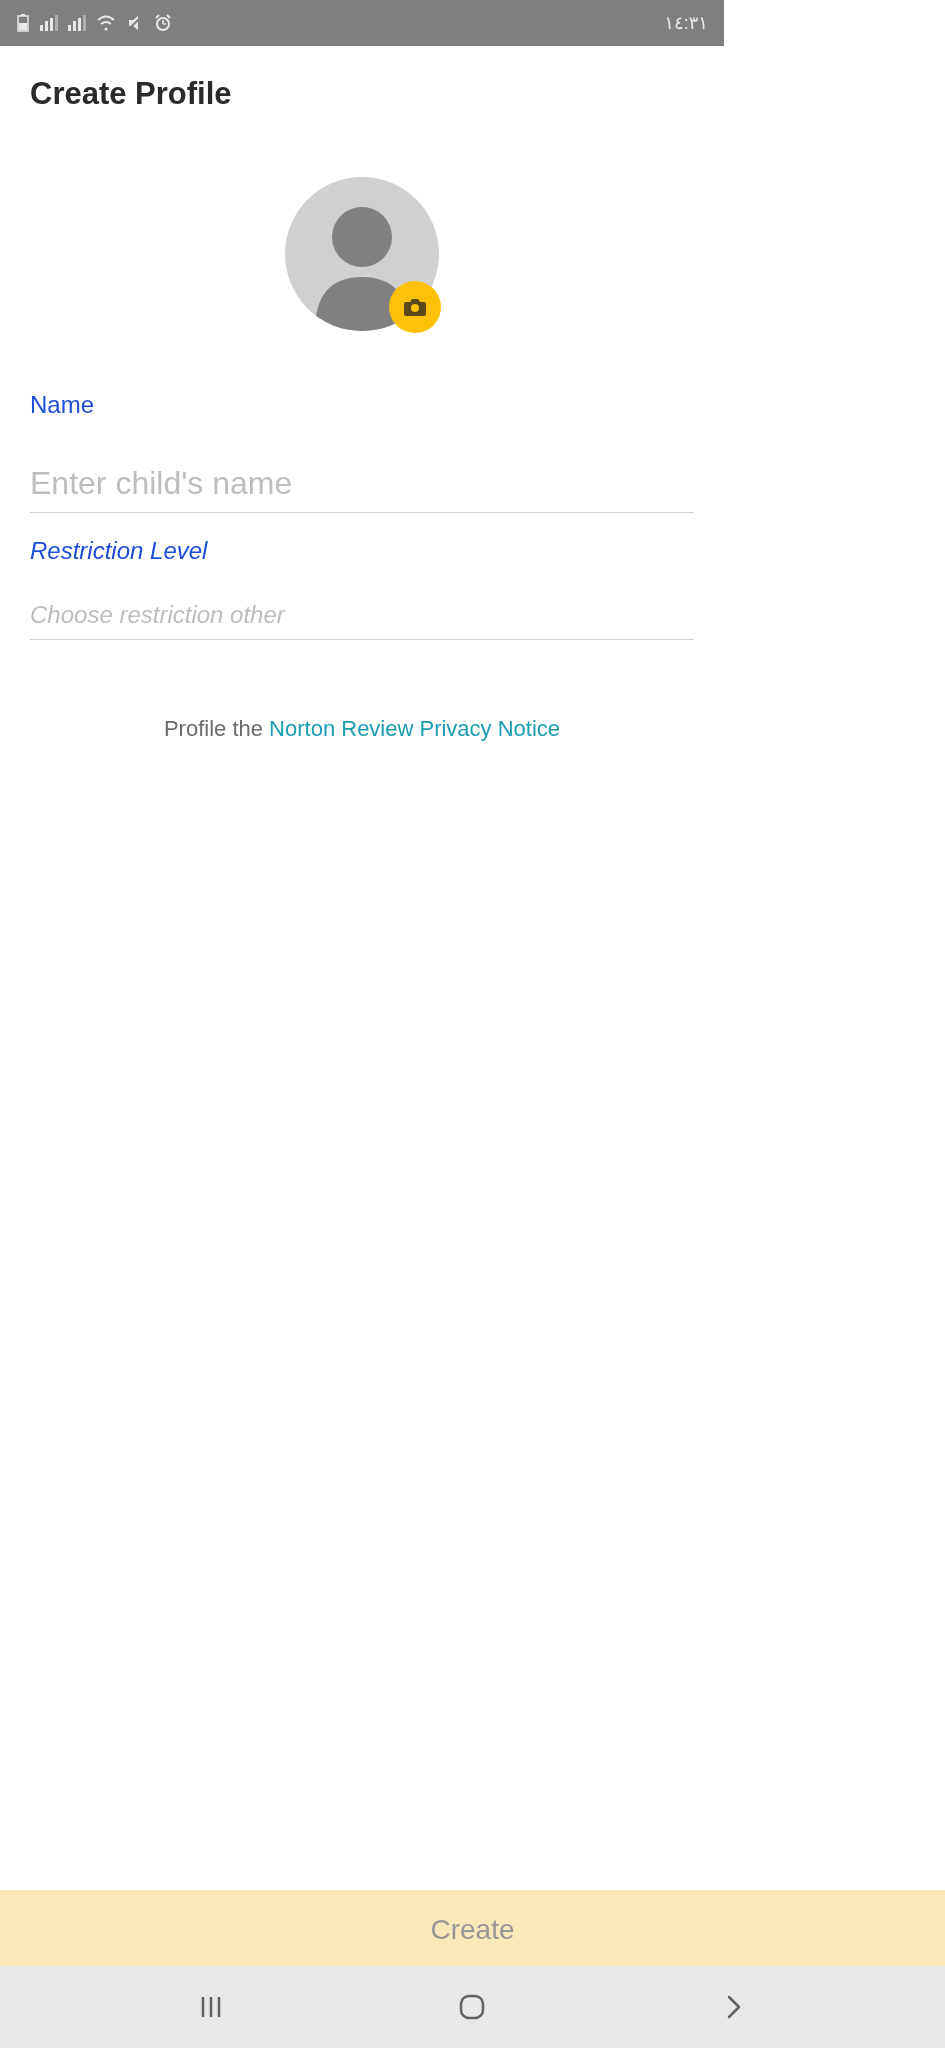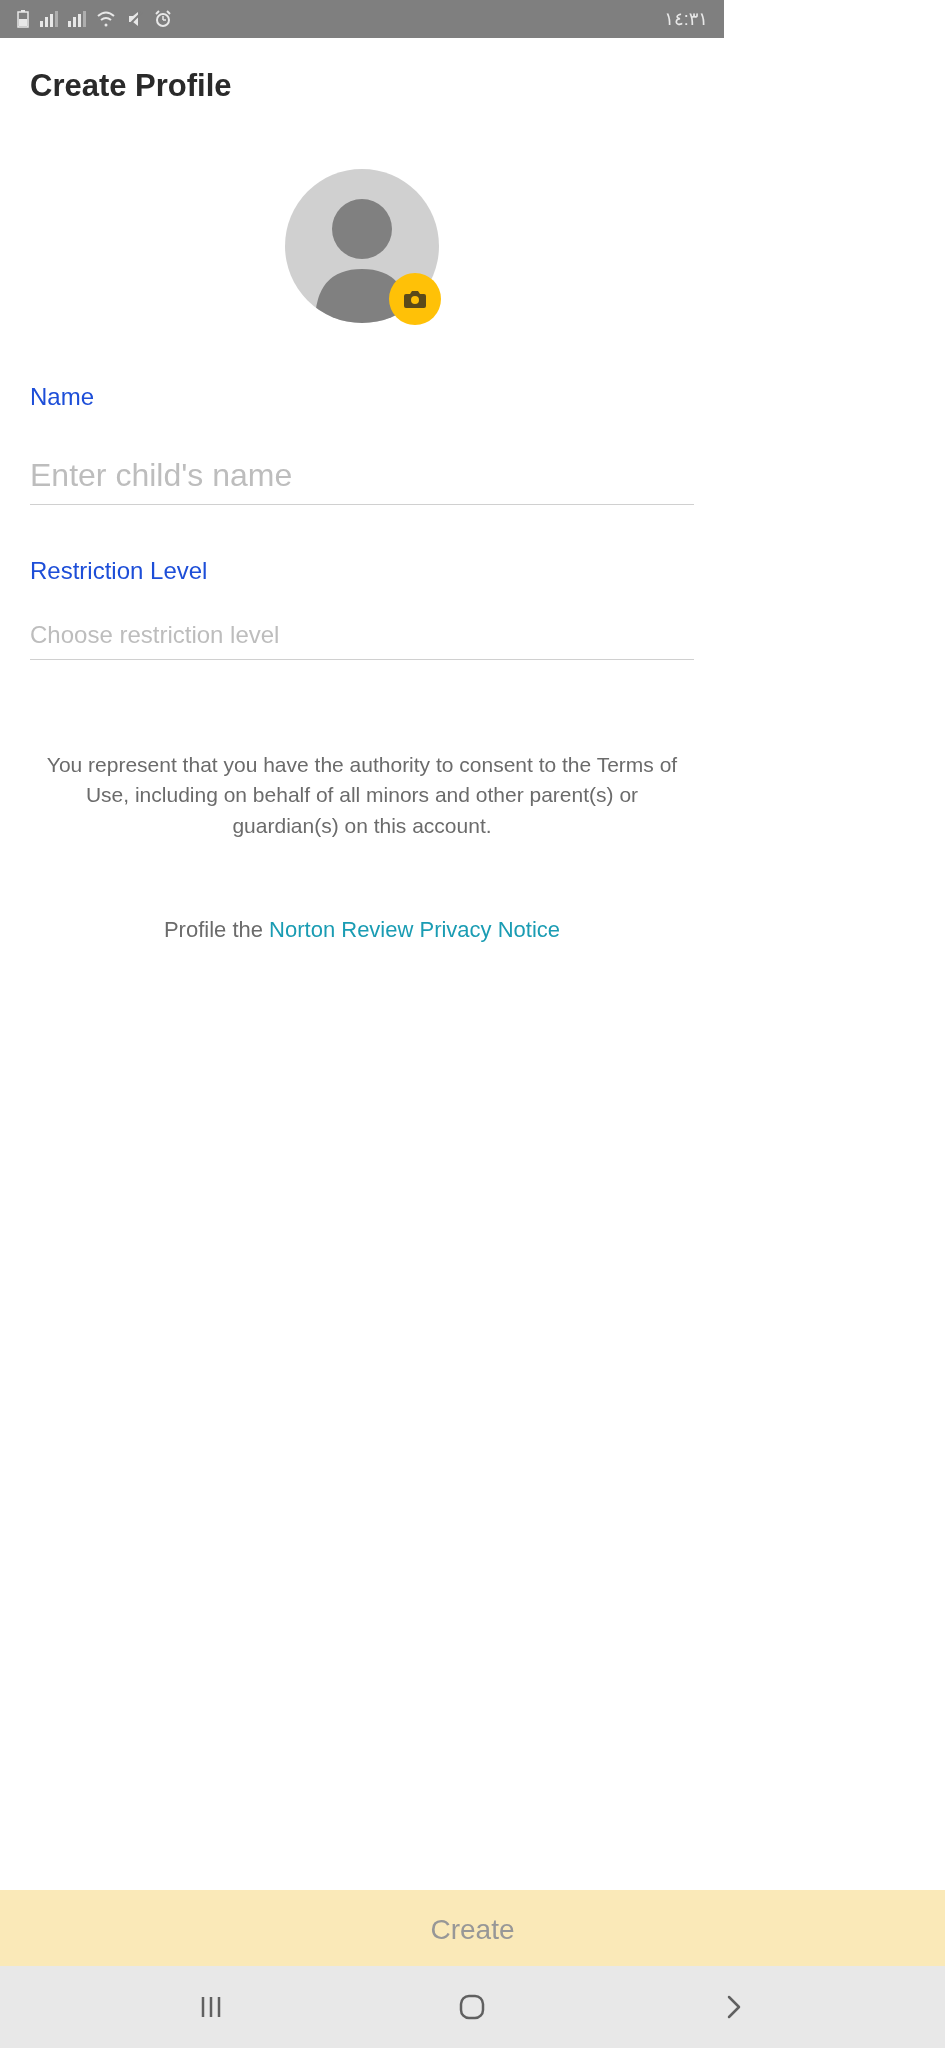--- a/index.html
+++ b/index.html
@@ -6,21 +6,21 @@
     body {
       width: 724px;
       height: 1569px;
       font-family: -apple-system, BlinkMacSystemFont, sans-serif;
       background: #ffffff;
       display: flex;
       flex-direction: column;
       overflow: hidden;
     }
     .status-bar {
-      height: 38px;
+      height: 46px;
       background: #7f7f7f;
       display: flex;
       align-items: center;
       justify-content: space-between;
       padding: 0 16px;
     }
     .status-left {
       display: flex;
       align-items: center;
       gap: 10px;
@@ -82,21 +82,22 @@
       border-radius: 50%;
       background: #ffc107;
       display: flex;
       align-items: center;
       justify-content: center;
     }
     .form-group {
       margin-top: 60px;
     }
     .form-group.second {
-      margin-top: 52px;
+      margin-top: 24px;
+      font-style: italic;
     }
     .form-label {
       font-size: 24px;
       color: #1d4ed8;
     }
     .form-input {
       width: 100%;
       border: none;
       border-bottom: 1px solid #d0d0d0;
       font-size: 32px;
@@ -245,24 +246,23 @@
     </div>
   </div>
 
   <div class="form-group">
     <div class="form-label">Name</div>
     <input type="text" class="form-input" placeholder="Enter child's name" style="">
   </div>
 
   <div class="form-group second">
     <div class="form-label">Restriction Level</div>
-    <div class="form-select">Choose restriction level</div>
-  </div>
-
-  <div class="disclaimer">You represent that you have the authority to consent to the Terms of Use, including on behalf of all minors and other parent(s) or guardian(s) on this account.</div>
+    <div class="form-select">Choose restriction other</div>
+  </div>
+
 
   <div class="review-line">
     <span>Profile the </span><a href="#">Norton Review Privacy Notice</a>
   </div>
 
   <div class="spacer"></div>
 </div>
 
 <div class="create-bar">
   <span>Create</span>

